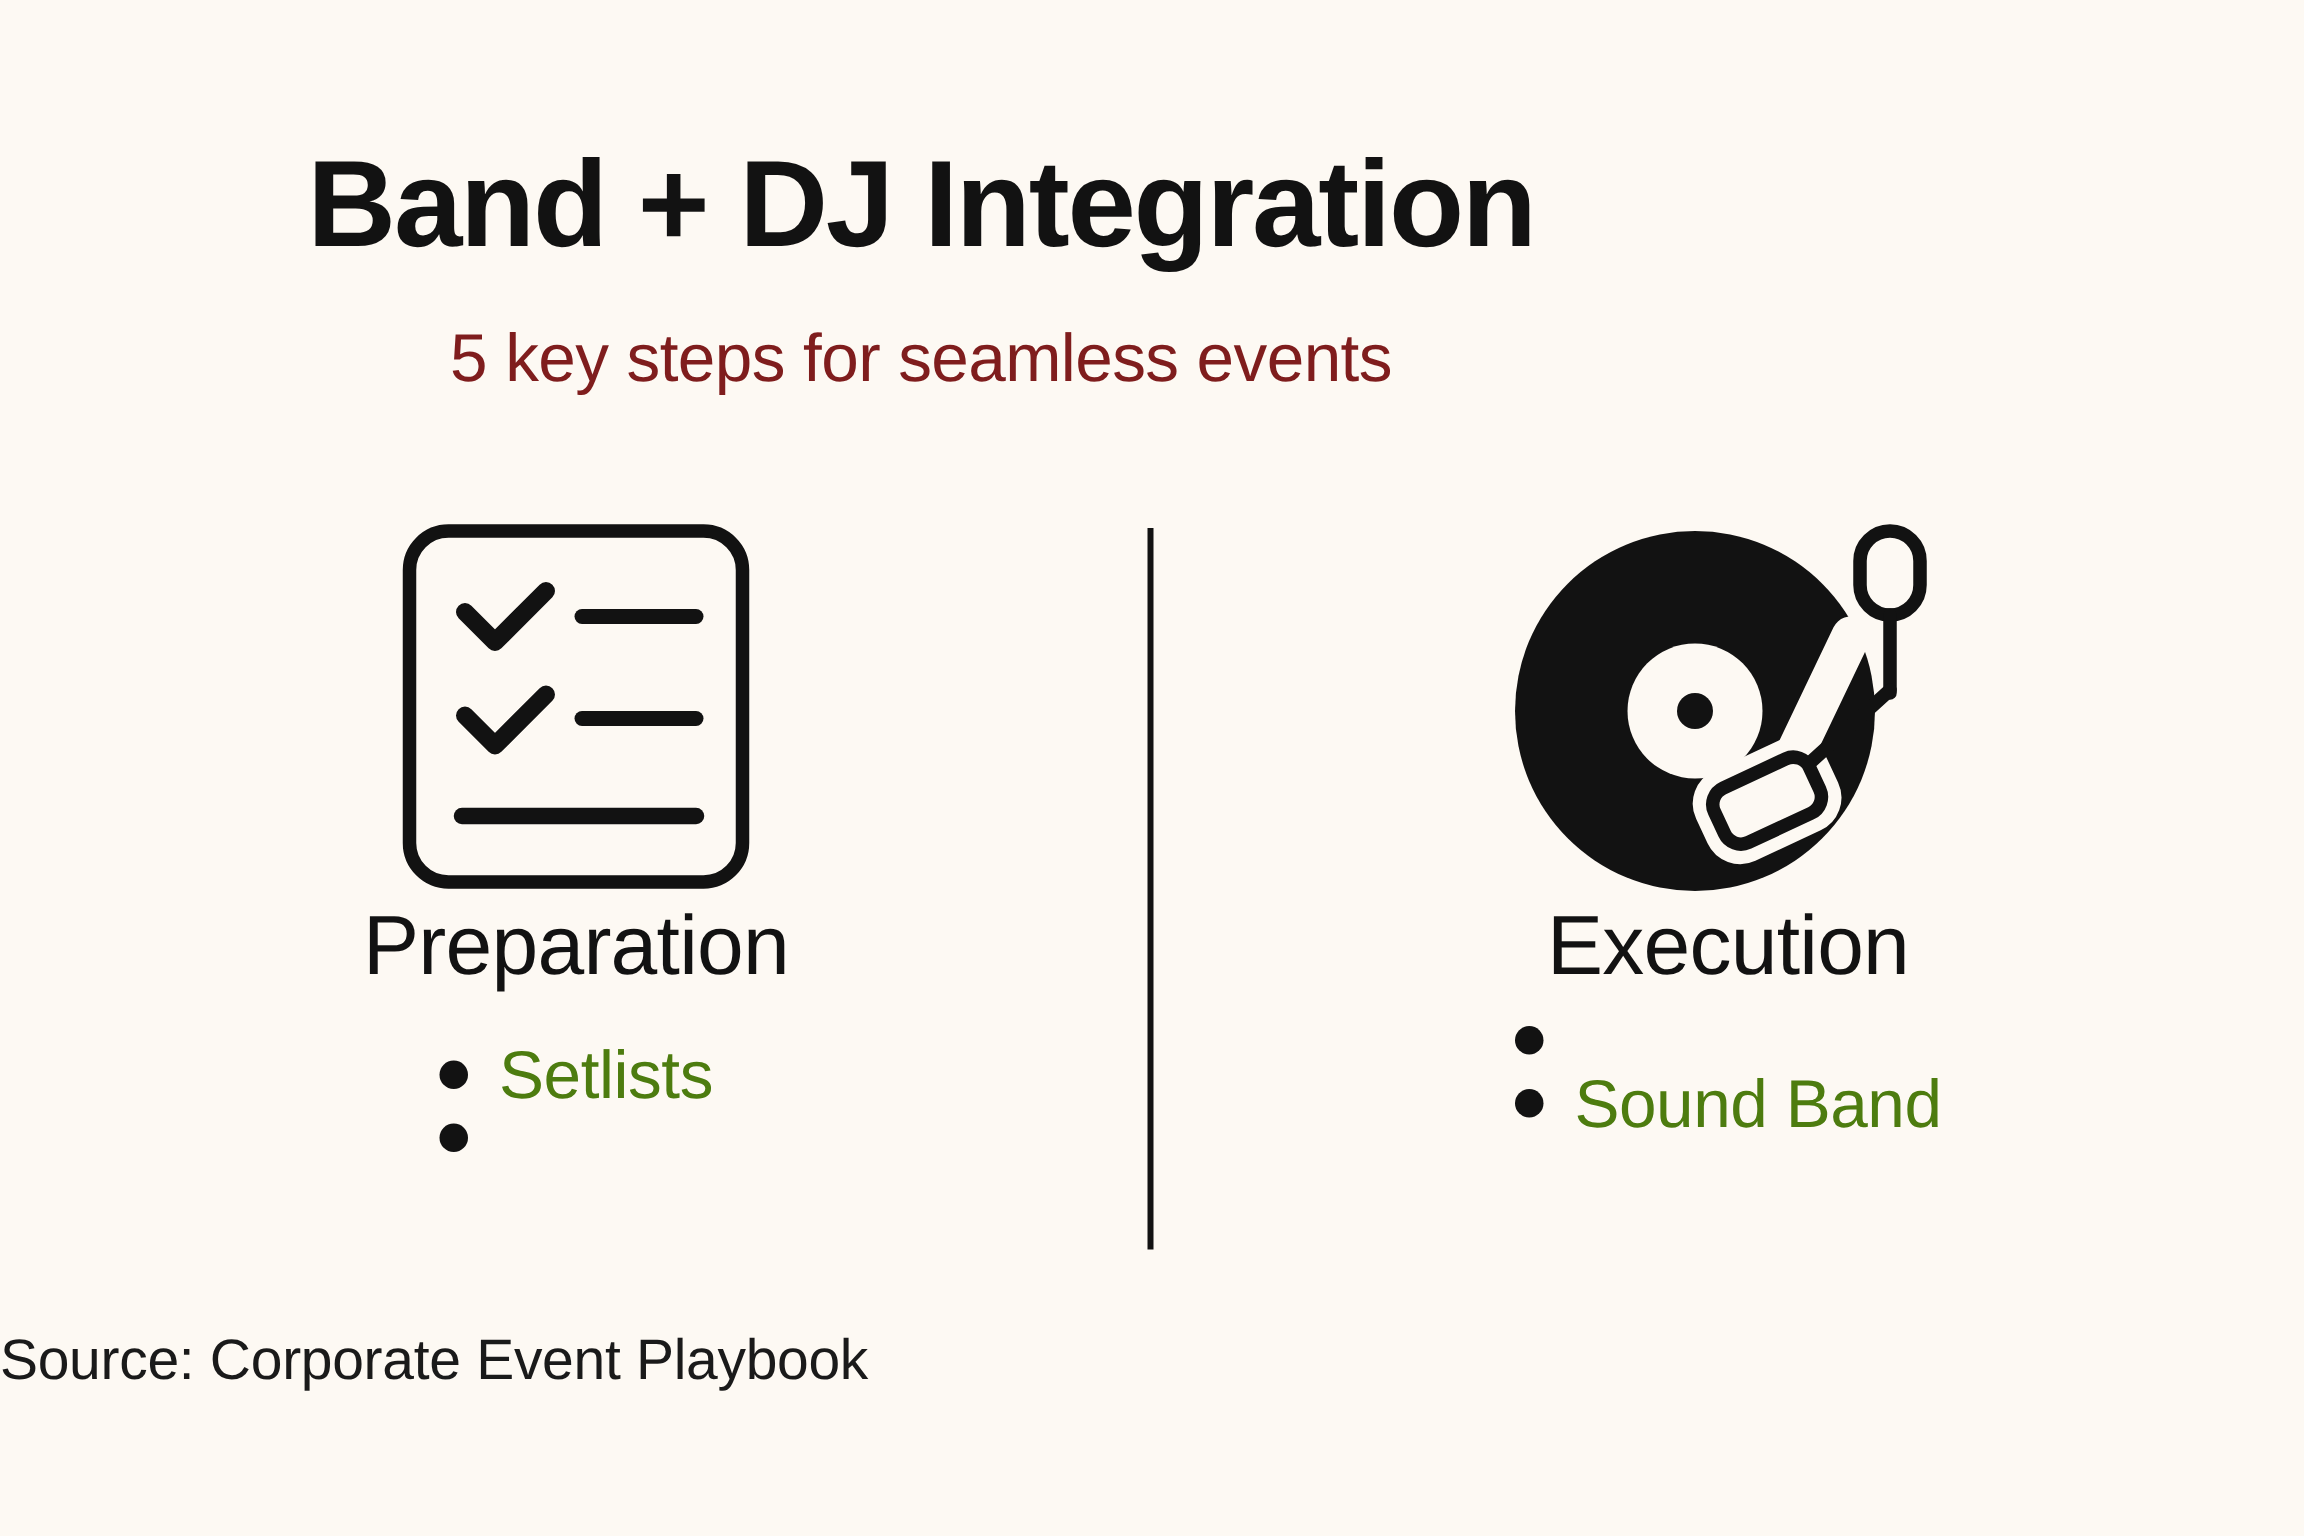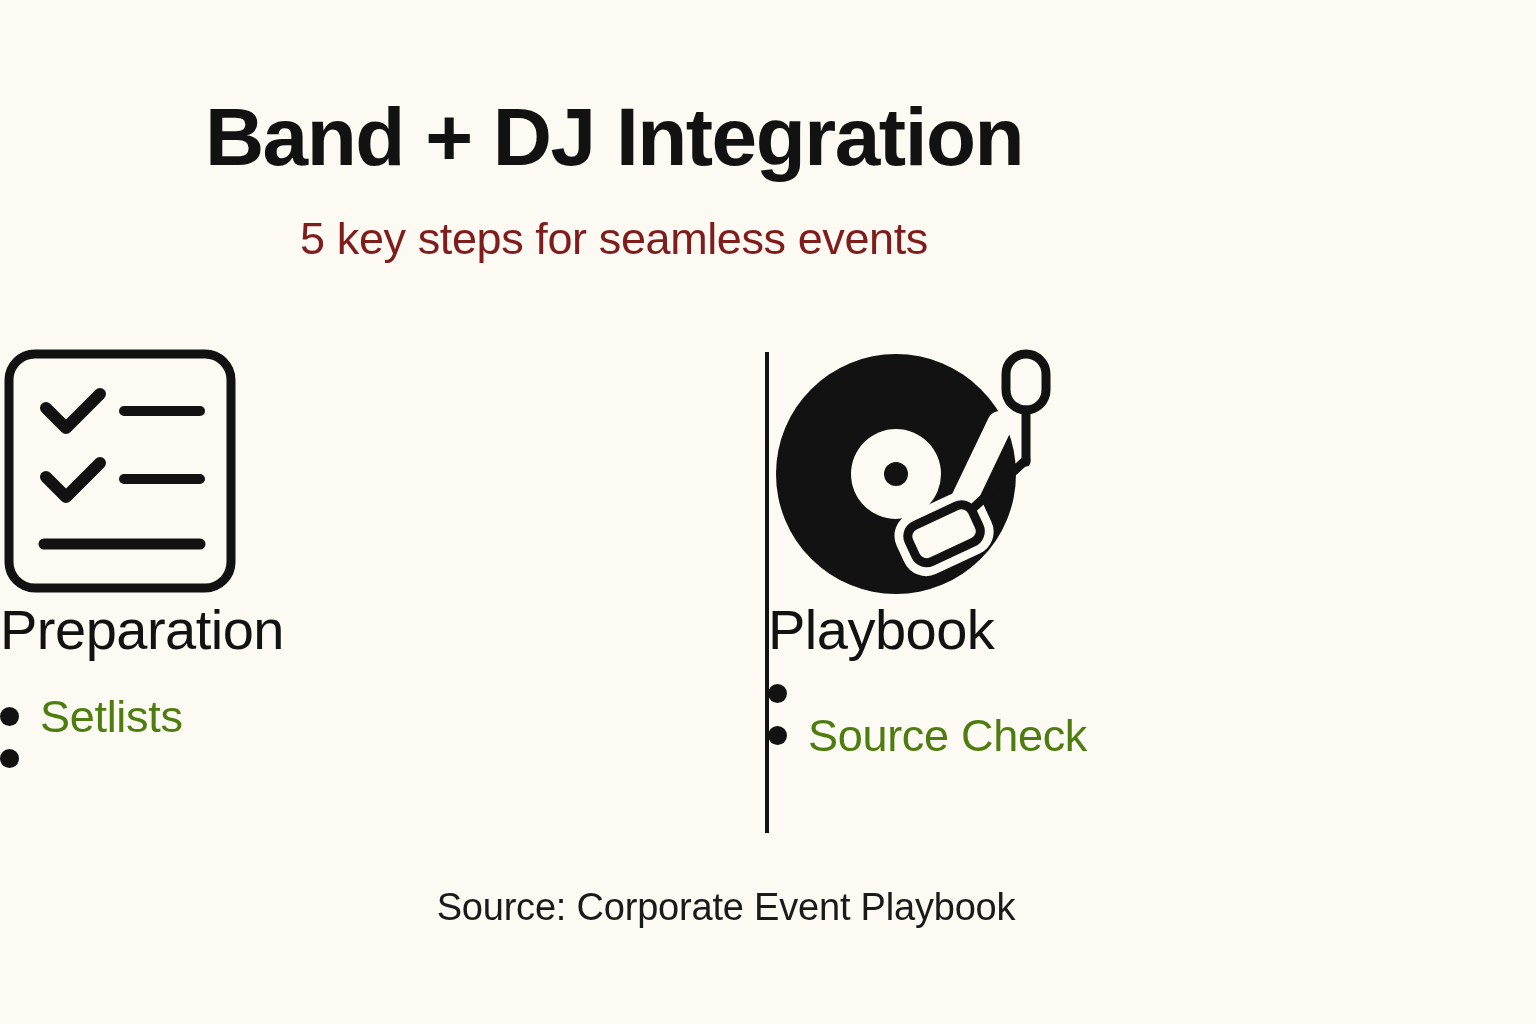--- a/index.html
+++ b/index.html
@@ -58,21 +58,21 @@
     left: 0;
     width: 1536px;
     display: flex;
     flex-direction: row;
     align-items: flex-start;
   }
   .col {
     width: 768px;
     display: flex;
     flex-direction: column;
-    align-items: flex-start;
+    align-items: center;
   }
   .icon-wrap {
     height: 262px;
     display: flex;
     align-items: center;
     justify-content: center;
   }
   .col-title {
     font-size: 56px;
     font-weight: 400;
@@ -115,21 +115,21 @@
     height: 481px;
     background: #121212;
   }
 
   
   .footer {
     position: absolute;
     top: 886px;
     left: 0;
     width: 1452px;
-    text-align: center;
+    text-align: left;
   }
   .source {
     font-size: 38px;
     font-weight: 400;
     letter-spacing: -0.2px;
     color: #1a1a1a;
     margin: 0;
     white-space: nowrap;
   }
 </style>
@@ -193,28 +193,28 @@
 
           <line x1="258" y1="70" x2="258" y2="122" stroke="#121212" stroke-width="9" stroke-linecap="round"></line>
 
           <line x1="258" y1="120" x2="192" y2="180" stroke="#121212" stroke-width="9" stroke-linecap="round"></line>
 
           <g transform="rotate(-25 176 196)">
             <rect x="142" y="174" width="70" height="40" rx="12" ry="12" fill="#fdf9f3" stroke="#121212" stroke-width="9"></rect>
           </g>
         </svg>
       </div>
-      <h2 class="col-title">Playbook</h2>
+      <h2 class="col-title">Execution</h2>
       <ul class="bullets">
         <li class="bullet">
           <span class="dot"></span>
         </li>
         <li class="bullet">
           <span class="dot"></span>
-          <span>Source Check</span>
+          <span>Sound Band</span>
         </li>
       </ul>
     </div>
   </div>
 
   <div class="divider"></div>
 
   <div class="footer">
     <p class="source">Source: Corporate Event Playbook</p>
   </div>

